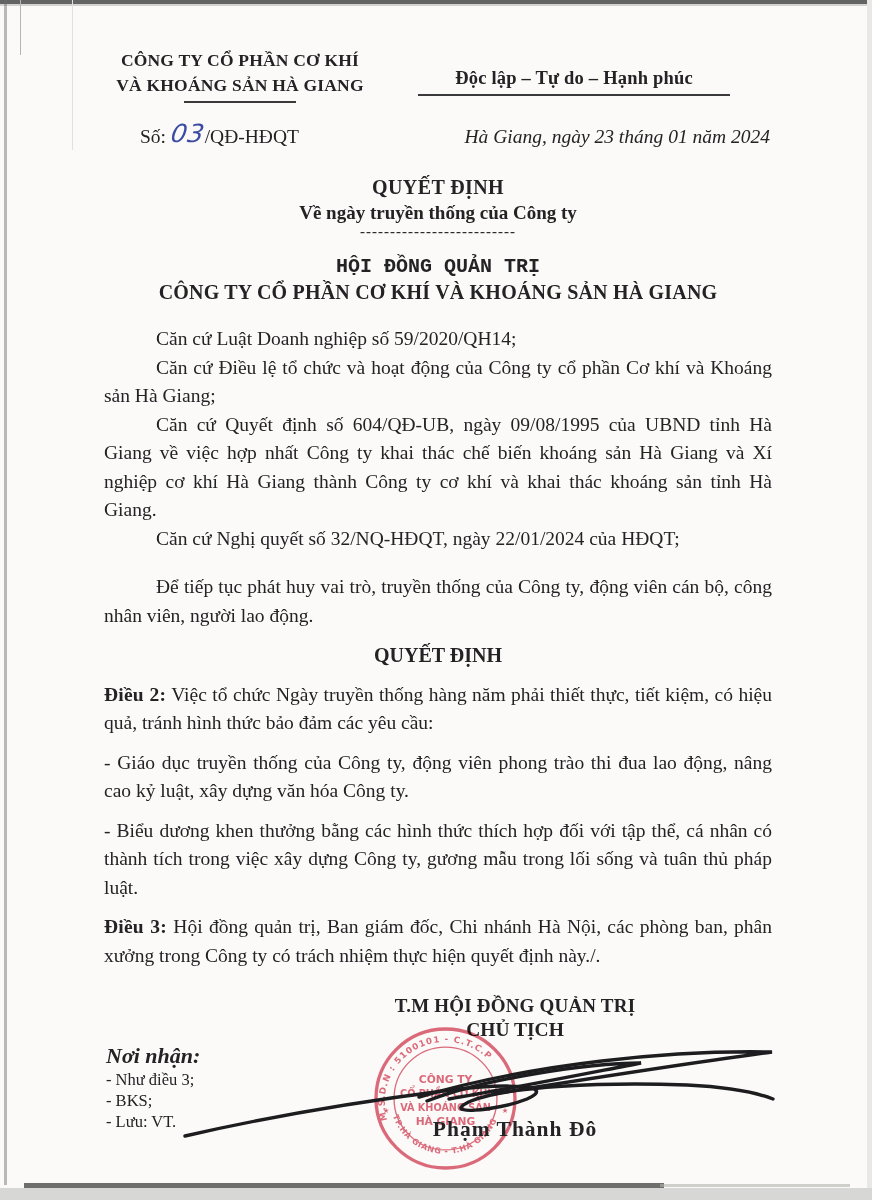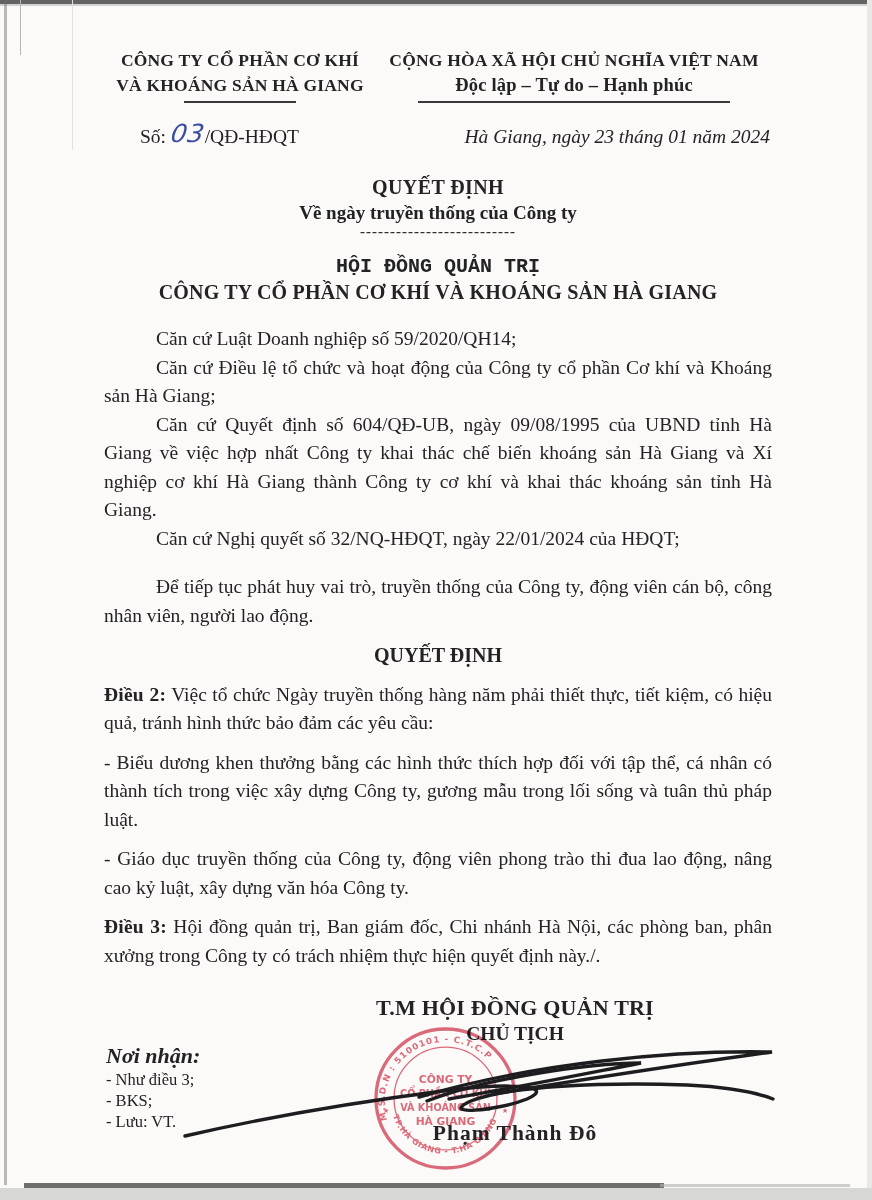--- a/index.html
+++ b/index.html
@@ -56,21 +56,21 @@
   .dec-head { text-align:center; font-size:20px; font-weight:bold; margin:11px 0 2px; }
   .article { margin-top:11px; }
   .article b { letter-spacing:.2px; }
 
   
   .footer { display:flex; margin-top:25px; }
   .f-left { width:236px; margin-left:2px; }
   .f-left .nn { font-size:22px; font-weight:bold; font-style:italic;margin-top:48px; }
   .f-left .ni { font-size:16.5px; line-height:21px; }
   .f-right { position:relative; width:340px; margin-left:auto; margin-right:87px; text-align:center; }
-  .f-right .a1 { font-size:22px; font-weight:bold; letter-spacing:.2px; }
+  .f-right .a1 { font-size:19px; font-weight:bold; letter-spacing:.2px; }
   .f-right .a2 { font-size:19.5px; font-weight:bold; margin-top:2px; }
   .signer { position:relative; z-index:3; margin-top:76px; font-size:21.5px; font-weight:bold; letter-spacing:1px; }
 
   .seal {
     position:absolute; left:27px; top:30px; width:147px; height:147px;
     z-index:1; mix-blend-mode:multiply; opacity:.92;
   }
   .sig-svg { position:absolute; left:-170px; top:38px; width:612px; height:112px; z-index:2; }
 </style>
 </head>
@@ -89,21 +89,21 @@
 
   <div class="content">
 
     <div class="hdr">
       <div class="hdr-left">
         <b>CÔNG TY CỔ PHẦN CƠ KHÍ</b><br>
         <b>VÀ KHOÁNG SẢN HÀ GIANG</b>
         <hr class="rule rule-left">
       </div>
       <div class="hdr-right">
-        <b>CỘNG HÒA XÃ HỘI CHỦ NGHĨA VIỆT NAM</b><br>
+        <br>
         <b class="motto">Độc lập – Tự do – Hạnh phúc</b>
         <hr class="rule rule-right">
       </div>
     </div>
 
     <div class="ref-row">
       <div class="doc-no">
         <span>Số:</span>
         <span class="hand" style="color:#3b4da3;">03</span><span>/QĐ-HĐQT</span>
       </div>
@@ -124,22 +124,22 @@
       <p class="cite">Căn cứ Quyết định số 604/QĐ-UB, ngày 09/08/1995 của UBND tỉnh Hà Giang về việc hợp nhất Công ty khai thác chế biến khoáng sản Hà Giang và Xí nghiệp cơ khí Hà Giang thành Công ty cơ khí và khai thác khoáng sản tỉnh Hà Giang.</p>
       <p class="cite">Căn cứ Nghị quyết số 32/NQ-HĐQT, ngày 22/01/2024 của HĐQT;</p>
       <p class="cite gap">Để tiếp tục phát huy vai trò, truyền thống của Công ty, động viên cán bộ, công nhân viên, người lao động.</p>
 
       <div class="dec-head">QUYẾT ĐỊNH</div>
 
       <p class="article">
         <b>Điều 2:</b>
         <span>Việc tổ chức Ngày truyền thống hàng năm phải thiết thực, tiết kiệm, có hiệu quả, tránh hình thức bảo đảm các yêu cầu:</span>
       </p>
+      <p class="article">- Giáo dục truyền thống của Công ty, động viên phong trào thi đua lao động, nâng cao kỷ luật, xây dựng văn hóa Công ty.</p>
       <p class="article">- Biểu dương khen thưởng bằng các hình thức thích hợp đối với tập thể, cá nhân có thành tích trong việc xây dựng Công ty, gương mẫu trong lối sống và tuân thủ pháp luật.</p>
-      <p class="article">- Giáo dục truyền thống của Công ty, động viên phong trào thi đua lao động, nâng cao kỷ luật, xây dựng văn hóa Công ty.</p>
       <p class="article">
         <b>Điều 3:</b>
         <span>Hội đồng quản trị, Ban giám đốc, Chi nhánh Hà Nội, các phòng ban, phân xưởng trong Công ty có trách nhiệm thực hiện quyết định này./.</span>
       </p>
     </div>
 
     <div class="footer">
       <div class="f-left">
         <div class="nn">Nơi nhận:</div>
         <div class="ni">- Như điều 3;</div>

